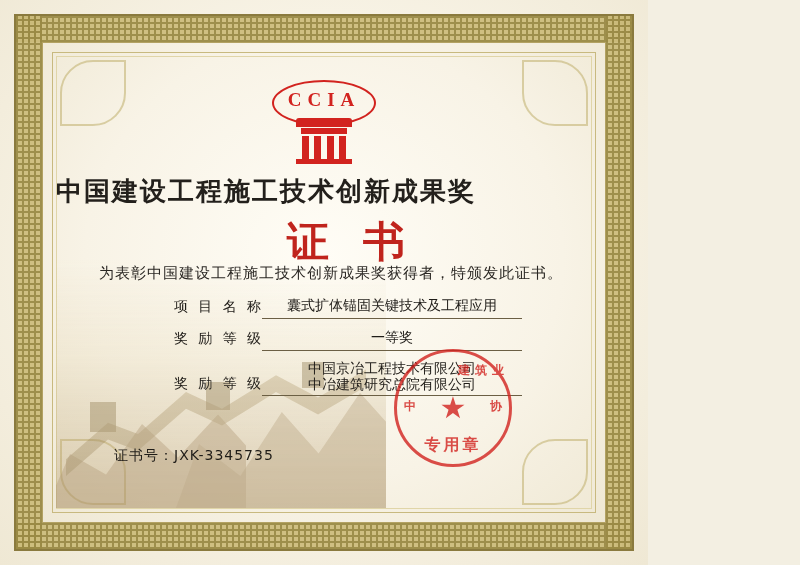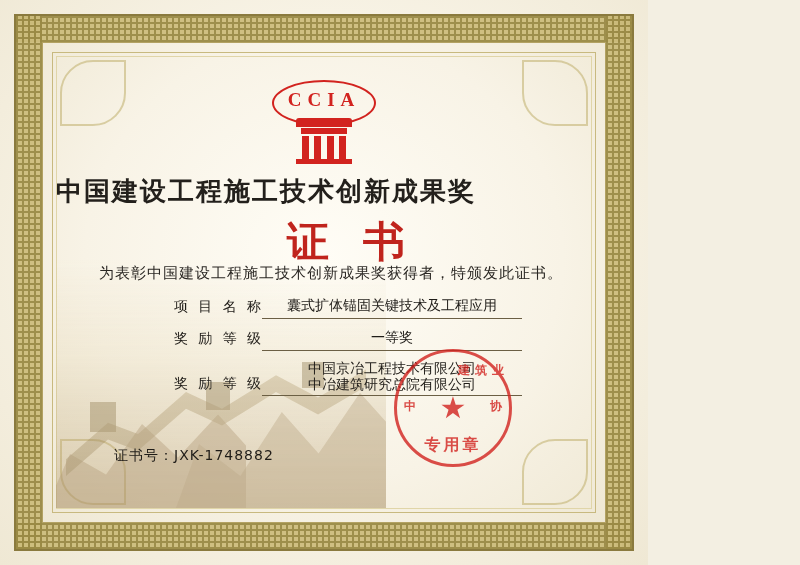--- a/index.html
+++ b/index.html
@@ -241,21 +241,21 @@
         <div class="lbl">奖励等级</div>
         <div class="val two-line" style="white-space:pre-line">中国京冶工程技术有限公司
 中冶建筑研究总院有限公司</div>
       </div>
       <div class="row">
       </div>
     </div>
 
     <div class="footer">
       <div>
-        <span>证书号：</span><span>JXK-1748882</span>
+        <span>证书号：</span><span>JXK-3345735</span>
       </div>
     </div>
 
     <div class="seal">
       <div class="arc-top">建筑业</div>
       <div class="side-l">中</div>
       <div class="side-r">协</div>
       <div class="star">★</div>
       <div class="arc-bot">专用章</div>
     </div>

